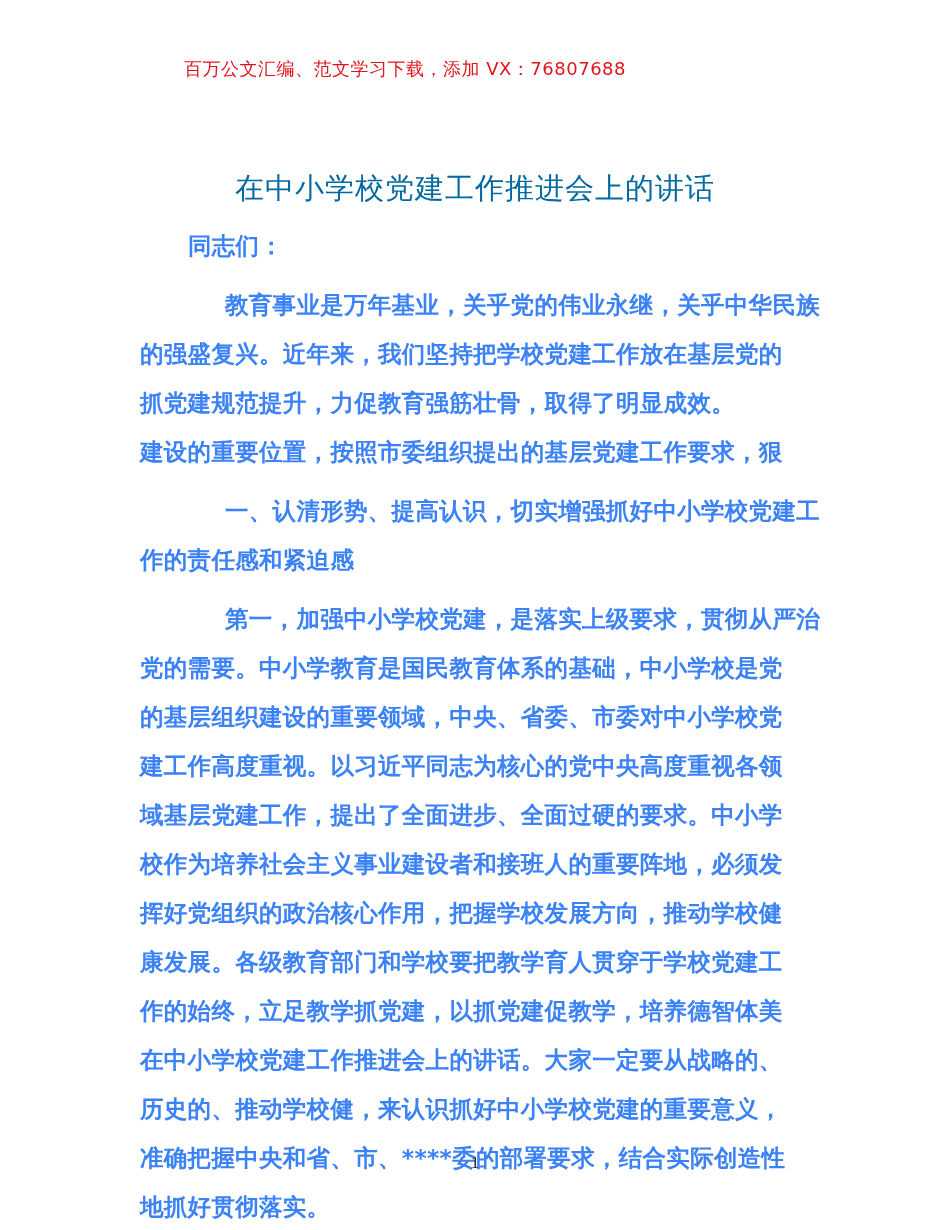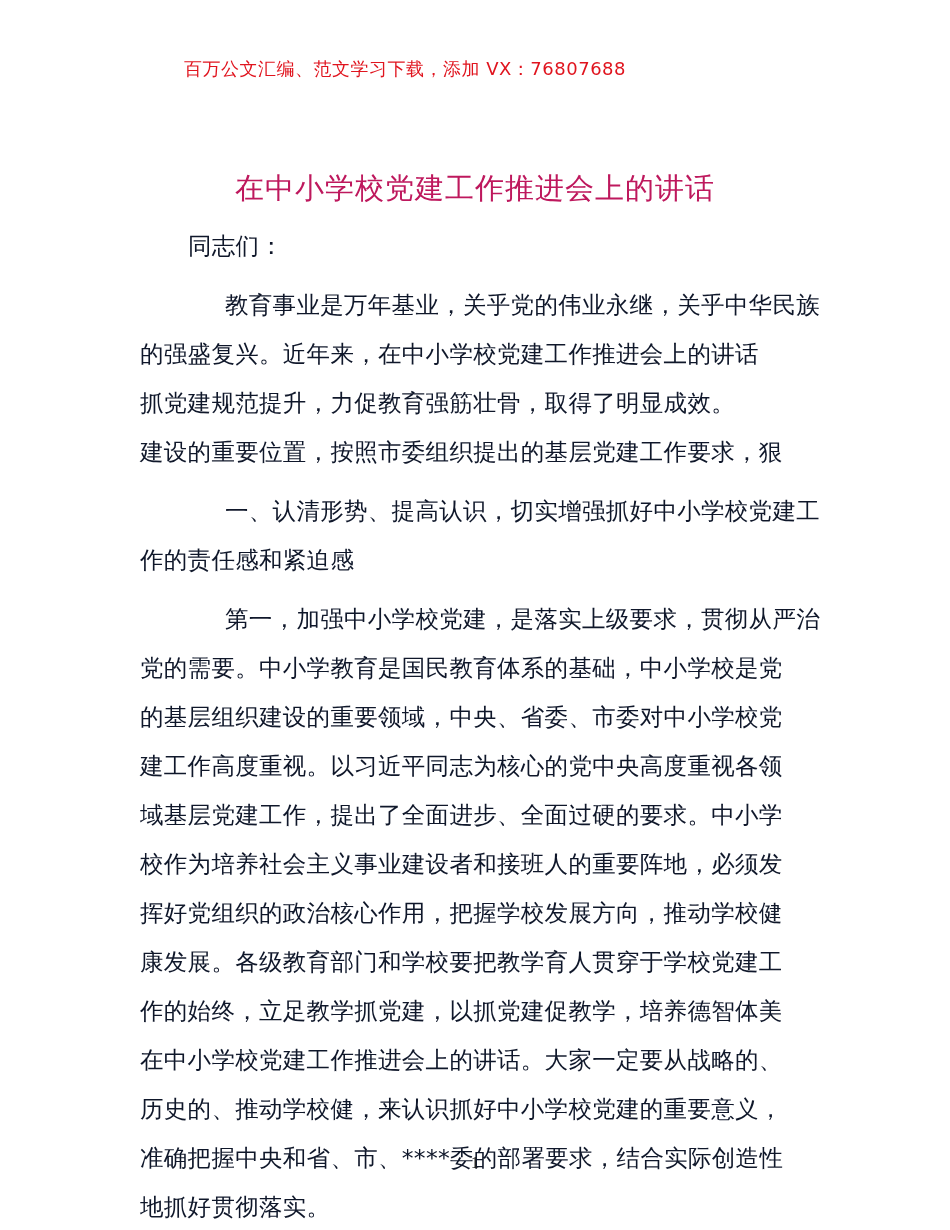--- a/index.html
+++ b/index.html
@@ -27,37 +27,38 @@
       letter-spacing: 0.5px;
     }
     .doc-title {
       position: absolute;
       top: 168px;
       left: 0;
       width: 950px;
       text-align: center;
       font-size: 29px;
       line-height: 40px;
-      color: #be185d;
+      color: #0369a1;
       letter-spacing: 1px;
     }
     .body-text {
       position: absolute;
       top: 222px;
       left: 140px;
       width: 680px;
     }
     .line {
       display: block;
       height: 49px;
       line-height: 49px;
       font-size: 23.5px;
       white-space: nowrap;
-      color: #0f172a;
+      color: #3b82f6;
       letter-spacing: 0.3px;
+      font-weight: bold;
     }
     .line.indent {
       padding-left: 48px;
     }
     .line.gap-before {
       margin-top: 10px;
       text-align: right;
     }
     .page-number {
       position: absolute;
@@ -74,21 +75,21 @@
 <body>
 
 <div class="header-banner">百万公文汇编、范文学习下载，添加 VX：76807688</div>
 
 <div class="doc-title">在中小学校党建工作推进会上的讲话</div>
 
 <div class="body-text">
   <span class="line indent">同志们：</span>
 
   <span class="line indent gap-before">教育事业是万年基业，关乎党的伟业永继，关乎中华民族</span>
-  <span class="line">的强盛复兴。近年来，在中小学校党建工作推进会上的讲话</span>
+  <span class="line">的强盛复兴。近年来，我们坚持把学校党建工作放在基层党的</span>
   <span class="line">抓党建规范提升，力促教育强筋壮骨，取得了明显成效。</span>
   <span class="line">建设的重要位置，按照市委组织提出的基层党建工作要求，狠</span>
 
   <span class="line indent gap-before">一、认清形势、提高认识，切实增强抓好中小学校党建工</span>
   <span class="line">作的责任感和紧迫感</span>
 
   <span class="line indent gap-before">第一，加强中小学校党建，是落实上级要求，贯彻从严治</span>
   <span class="line">党的需要。中小学教育是国民教育体系的基础，中小学校是党</span>
   <span class="line">的基层组织建设的重要领域，中央、省委、市委对中小学校党</span>
   <span class="line">建工作高度重视。以习近平同志为核心的党中央高度重视各领</span>

